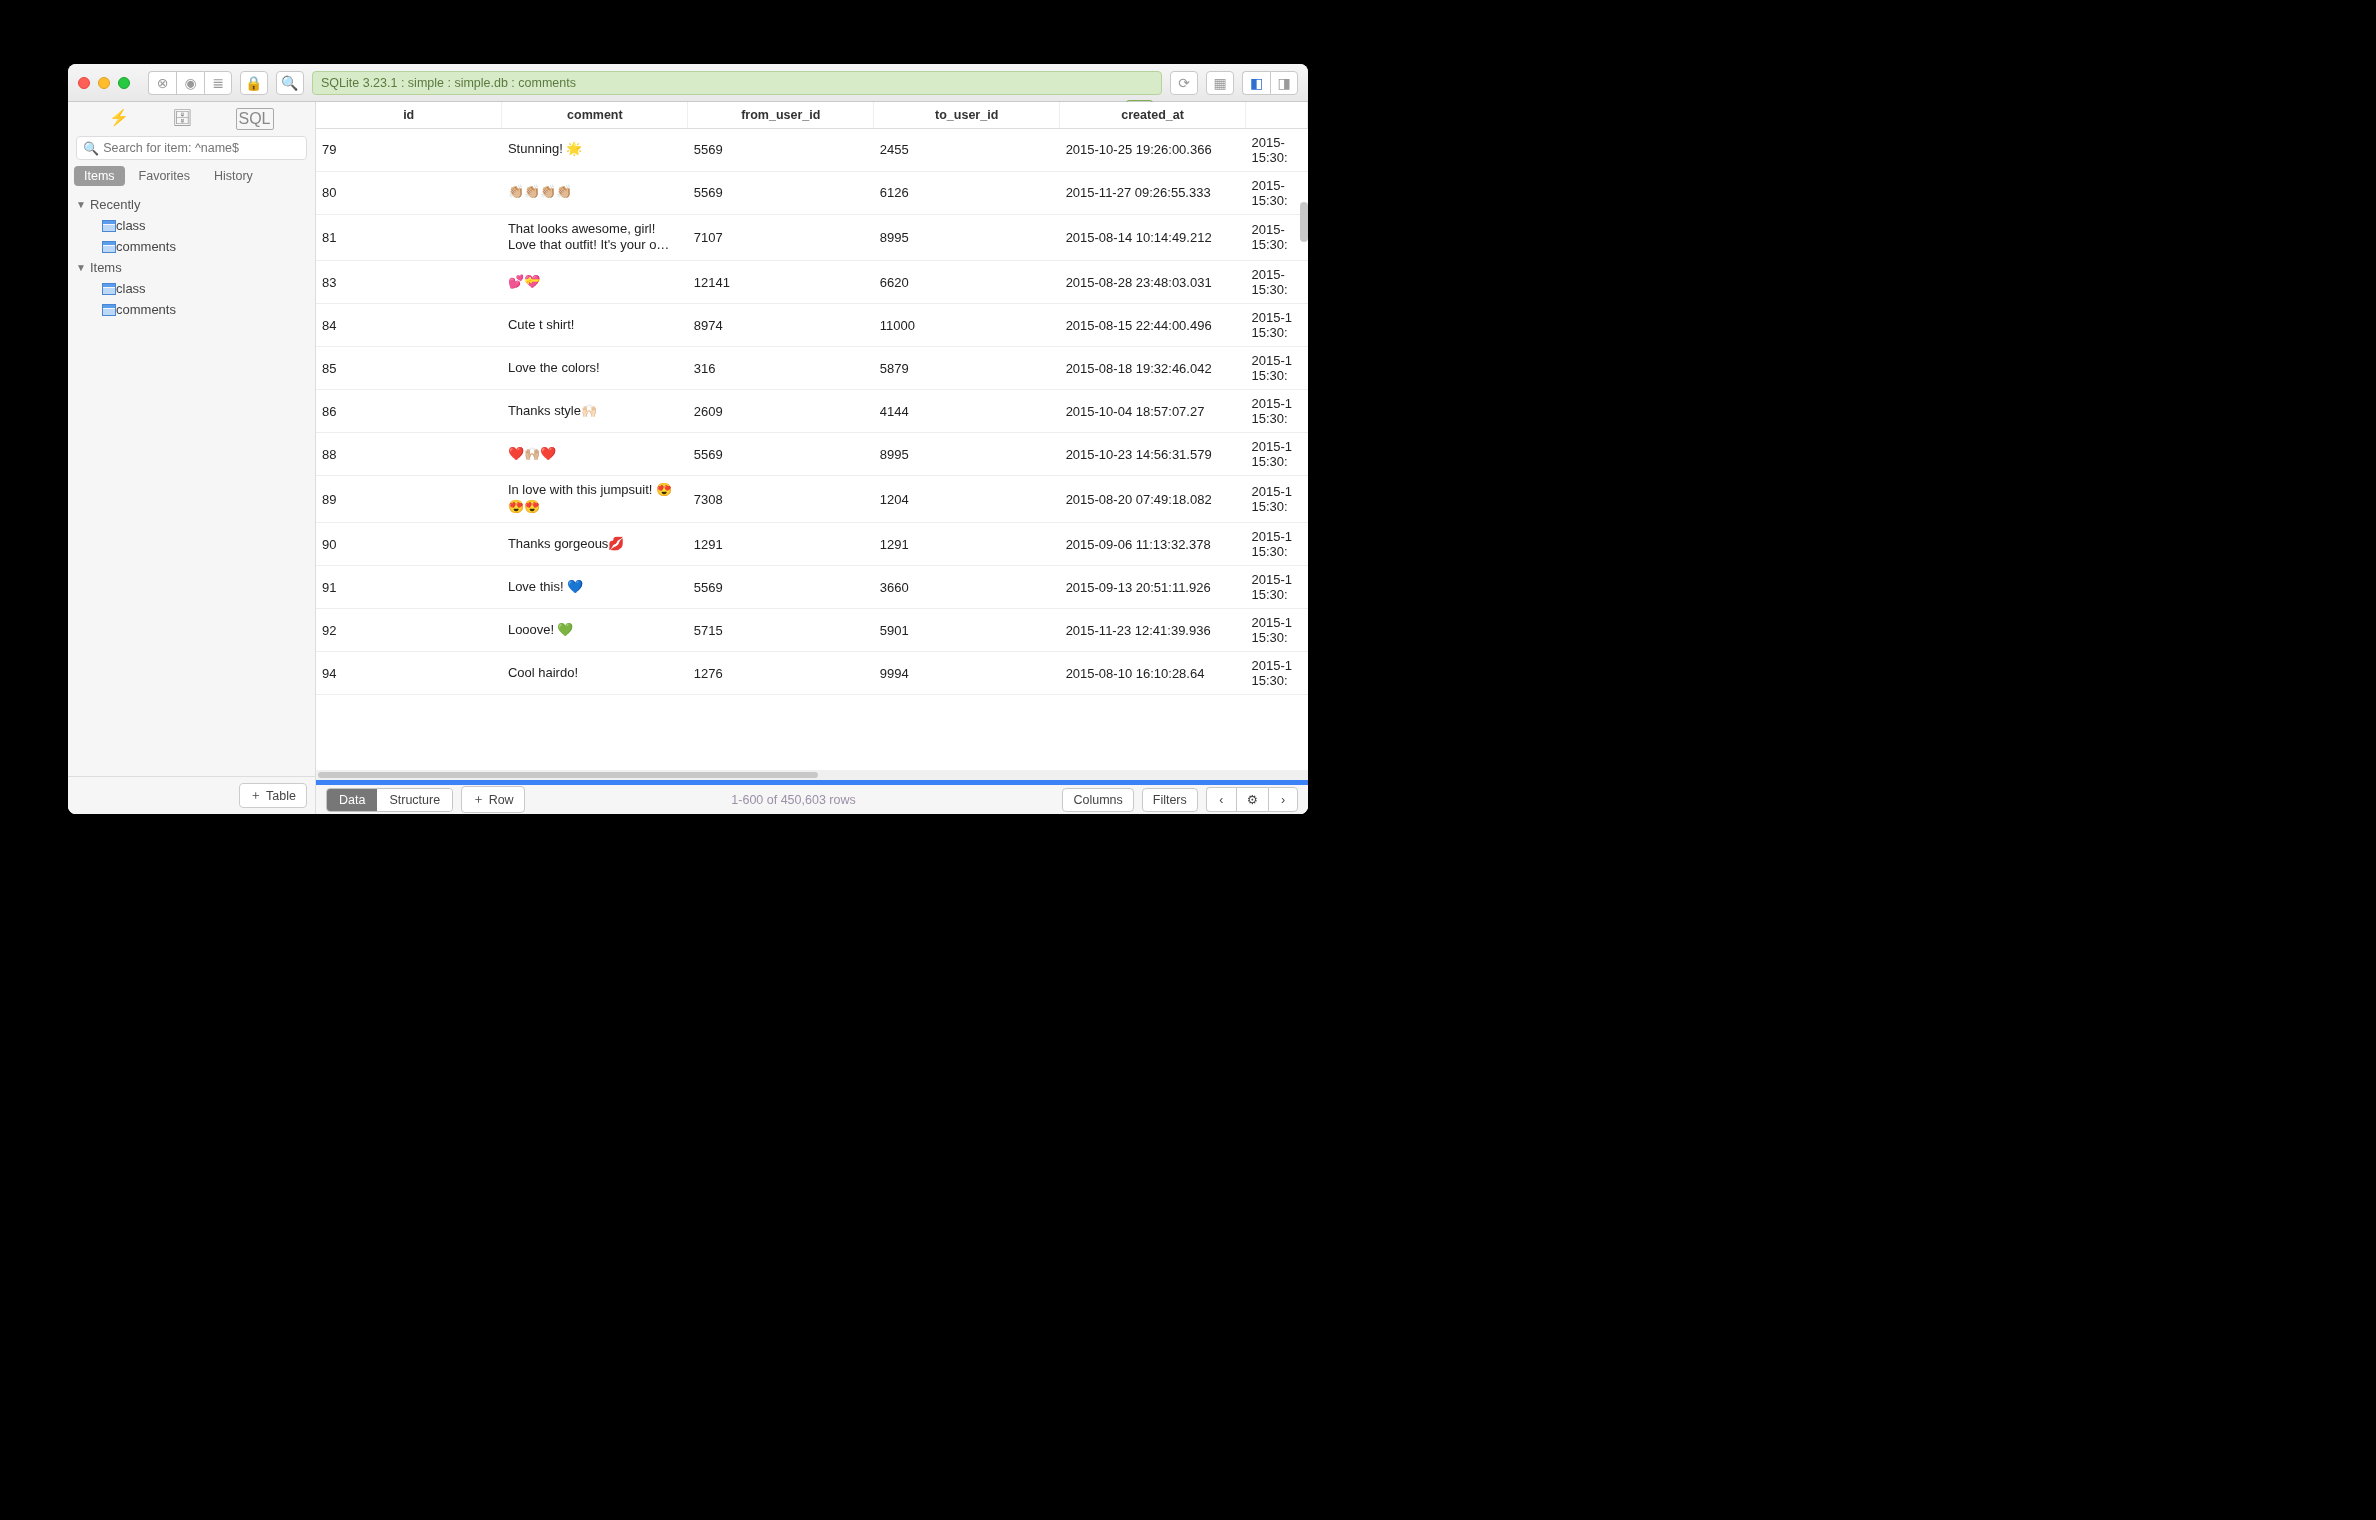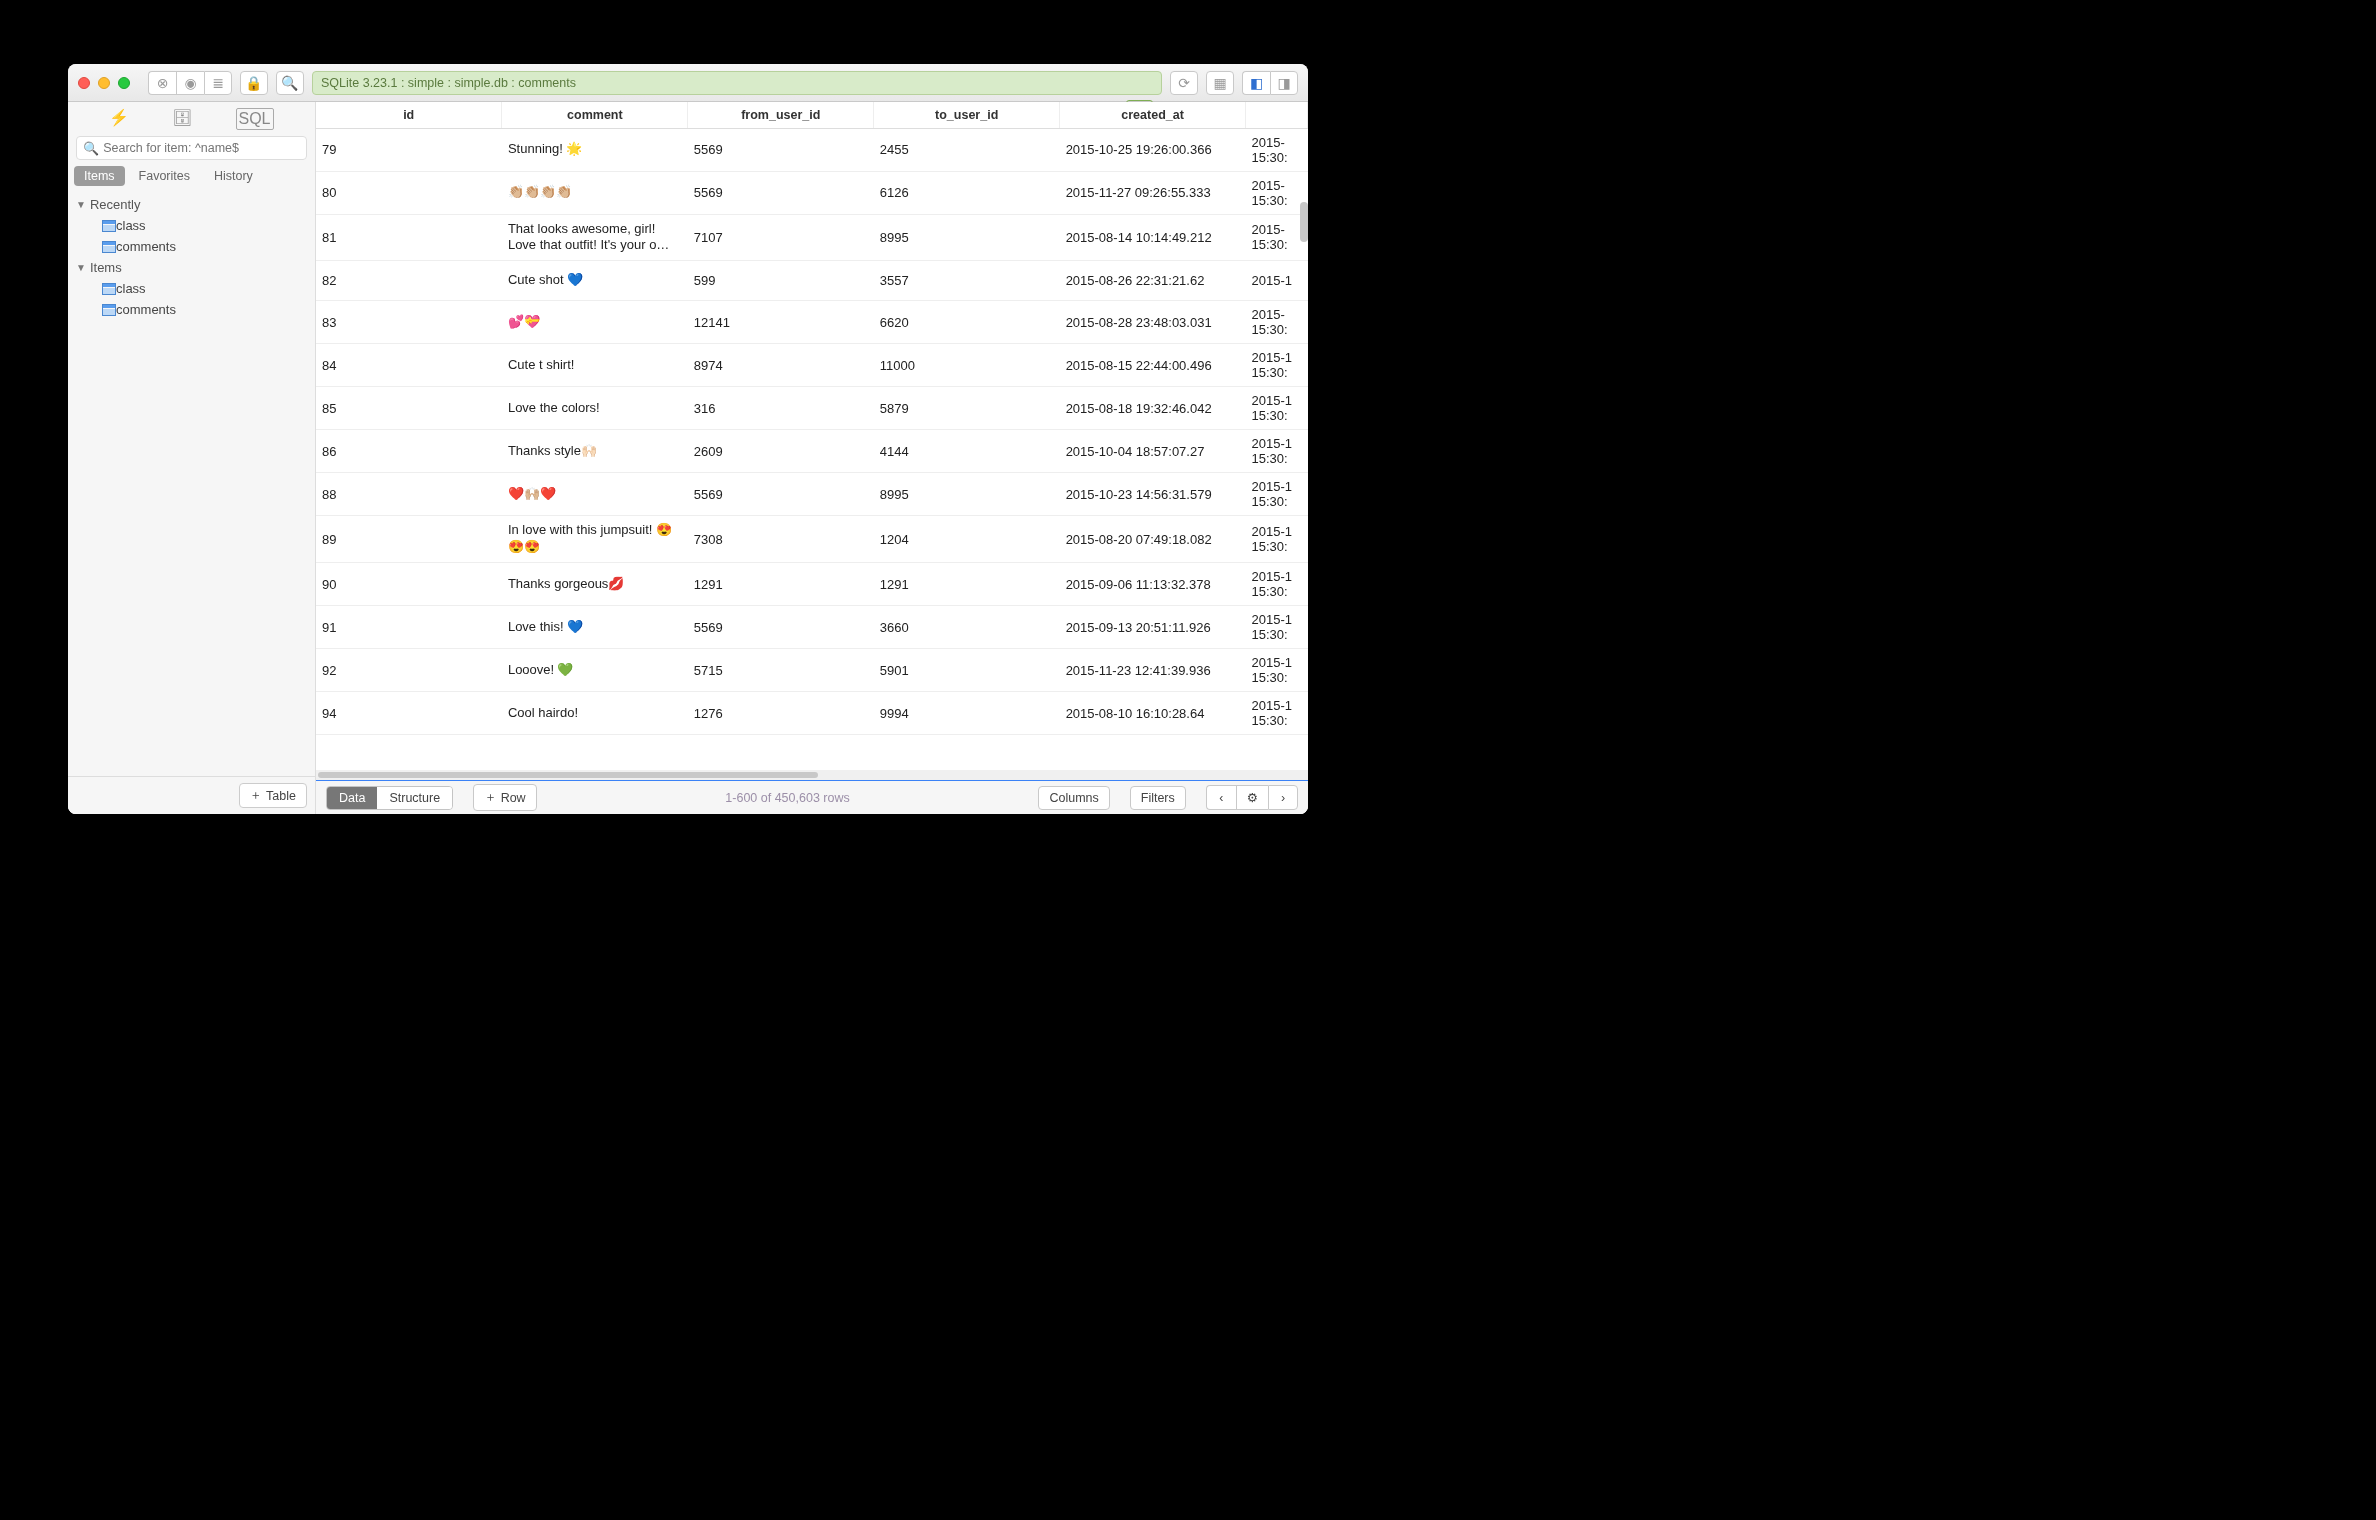--- a/index.html
+++ b/index.html
@@ -149,22 +149,22 @@
   .hscroll .thumb {
     position:absolute; left:2px; top:2px; height:6px; width:500px;
     background:#c8c8c8; border-radius:3px;
   }
   .vscroll-hint {
     position:absolute; right:0; top:100px; width:8px; height:40px;
     background:#c8c8c8; border-radius:4px;
   }
   
   .bottombar {
-    height:34px; border-top:1px solid #3b82f6; background:#f6f6f6;
-    display:flex; align-items:center; padding:0 10px; gap:20px;
+    height:34px; border-top:5px solid #3b82f6; background:#f6f6f6;
+    display:flex; align-items:center; padding:0 10px; gap:8px;
   }
   .seg { display:flex; border:1px solid #c4c4c4; border-radius:4px; overflow:hidden;}
   .seg-btn { padding:4px 12px; font-size:12.5px; background:#fff; color:#444;}
   .seg-btn.active { background:#777; color:#fff;}
   .ghost-btn {
     background:#fff; border:1px solid #c9c9c9; border-radius:4px;
     padding:4px 10px; font-size:12.5px; color:#444; display:flex; align-items:center; gap:4px;
   }
   .row-status { flex:1; text-align:center; color:#9c8fa8; font-size:12.5px;}
   .nav-btns { display:flex; gap:0;}
@@ -297,28 +297,20 @@
               <tr>
                 <td>81</td>
                 <td class="comment">That looks awesome, girl! Love that outfit! It's your o…</td>
                 <td>7107</td>
                 <td>8995</td>
                 <td>2015-08-14 10:14:49.212</td>
                 <td class="partial" style="white-space: pre;">2015-
 15:30:</td>
               </tr>
               <tr>
-                <td>82</td>
-                <td class="comment">Cute shot 💙</td>
-                <td>599</td>
-                <td>3557</td>
-                <td>2015-08-26 22:31:21.62</td>
-                <td class="partial" style="white-space: pre;">2015-1</td>
-              </tr>
-              <tr>
                 <td>83</td>
                 <td class="comment">💕💝</td>
                 <td>12141</td>
                 <td>6620</td>
                 <td>2015-08-28 23:48:03.031</td>
                 <td class="partial" style="white-space: pre;">2015-
 15:30:</td>
               </tr>
               <tr>
                 <td>84</td>

